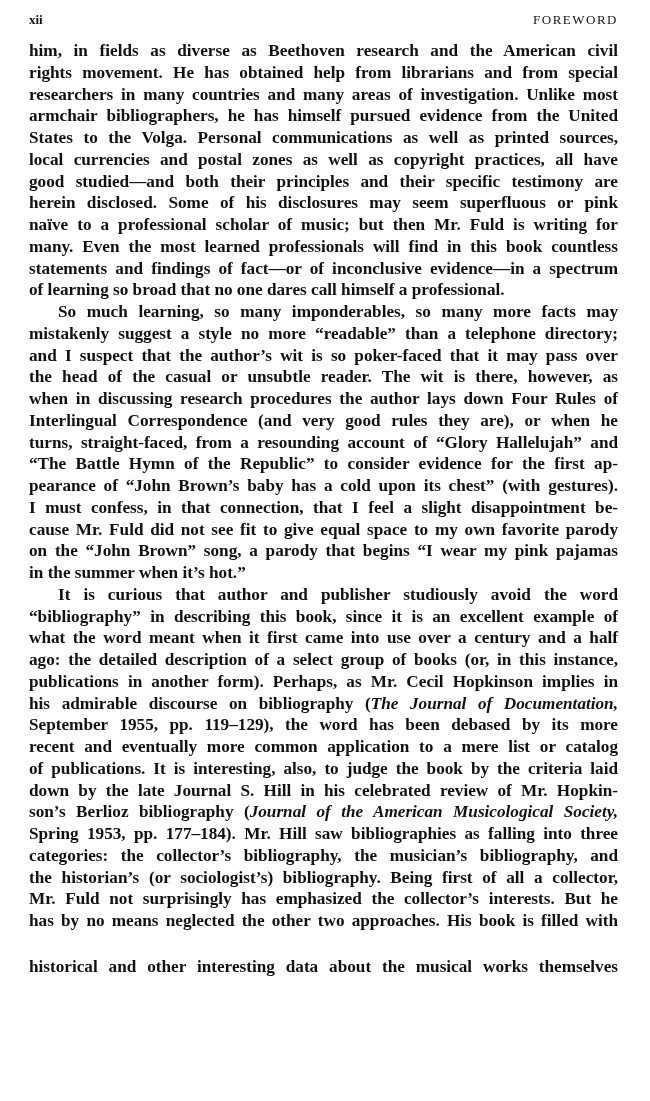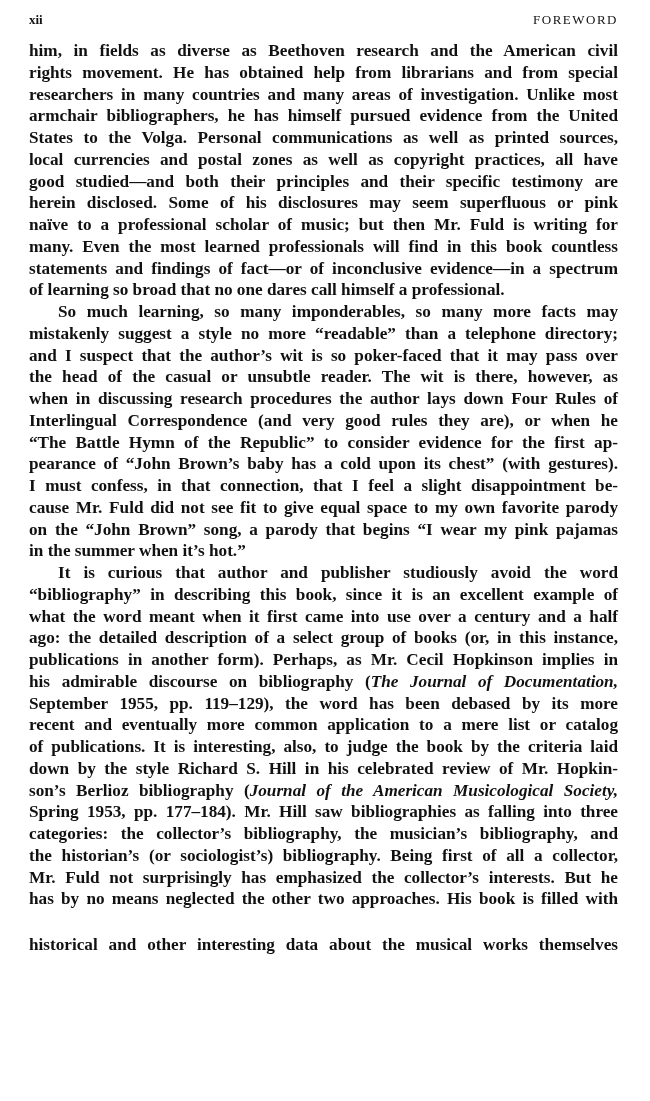--- a/index.html
+++ b/index.html
@@ -49,36 +49,37 @@
     <span class="line">naïve to a professional scholar of music; but then Mr. Fuld is writing for</span>
     <span class="line">many. Even the most learned professionals will find in this book countless</span>
     <span class="line">statements and findings of fact—or of inconclusive evidence—in a spectrum</span>
     <span class="line last">of learning so broad that no one dares call himself a professional.</span>
     <span class="line indent">So much learning, so many imponderables, so many more facts may</span>
     <span class="line">mistakenly suggest a style no more “readable” than a telephone directory;</span>
     <span class="line">and I suspect that the author’s wit is so poker-faced that it may pass over</span>
     <span class="line">the head of the casual or unsubtle reader. The wit is there, however, as</span>
     <span class="line">when in discussing research procedures the author lays down Four Rules of</span>
     <span class="line">Interlingual Correspondence (and very good rules they are), or when he</span>
+    <span class="line">turns, straight-faced, from a resounding account of “Glory Hallelujah” and</span>
     <span class="line">“The Battle Hymn of the Republic” to consider evidence for the first ap-</span>
     <span class="line">pearance of “John Brown’s baby has a cold upon its chest” (with gestures).</span>
     <span class="line">I must confess, in that connection, that I feel a slight disappointment be-</span>
     <span class="line">cause Mr. Fuld did not see fit to give equal space to my own favorite parody</span>
     <span class="line">on the “John Brown” song, a parody that begins “I wear my pink pajamas</span>
     <span class="line last">in the summer when it’s hot.”</span>
     <span class="line indent">It is curious that author and publisher studiously avoid the word</span>
     <span class="line">“bibliography” in describing this book, since it is an excellent example of</span>
     <span class="line">what the word meant when it first came into use over a century and a half</span>
     <span class="line">ago: the detailed description of a select group of books (or, in this instance,</span>
     <span class="line">publications in another form). Perhaps, as Mr. Cecil Hopkinson implies in</span>
     <span class="line"><span>his admirable discourse on bibliography (</span><i>The Journal of Documentation,</i></span>
     <span class="line">September 1955, pp. 119–129), the word has been debased by its more</span>
     <span class="line">recent and eventually more common application to a mere list or catalog</span>
     <span class="line">of publications. It is interesting, also, to judge the book by the criteria laid</span>
-    <span class="line">down by the style Richard S. Hill in his celebrated review of Mr. Hopkin-</span>
+    <span class="line">down by the late Journal S. Hill in his celebrated review of Mr. Hopkin-</span>
     <span class="line"><span>son’s Berlioz bibliography (</span><i>Journal of the American Musicological Society,</i></span>
     <span class="line">Spring 1953, pp. 177–184). Mr. Hill saw bibliographies as falling into three</span>
     <span class="line">categories: the collector’s bibliography, the musician’s bibliography, and</span>
     <span class="line">the historian’s (or sociologist’s) bibliography. Being first of all a collector,</span>
     <span class="line">Mr. Fuld not surprisingly has emphasized the collector’s interests. But he</span>
     <span class="line">has by no means neglected the other two approaches. His book is filled with</span>
     <span class="line full-end">historical and other interesting data about the musical works themselves</span>
   </div>
 </div>
 

